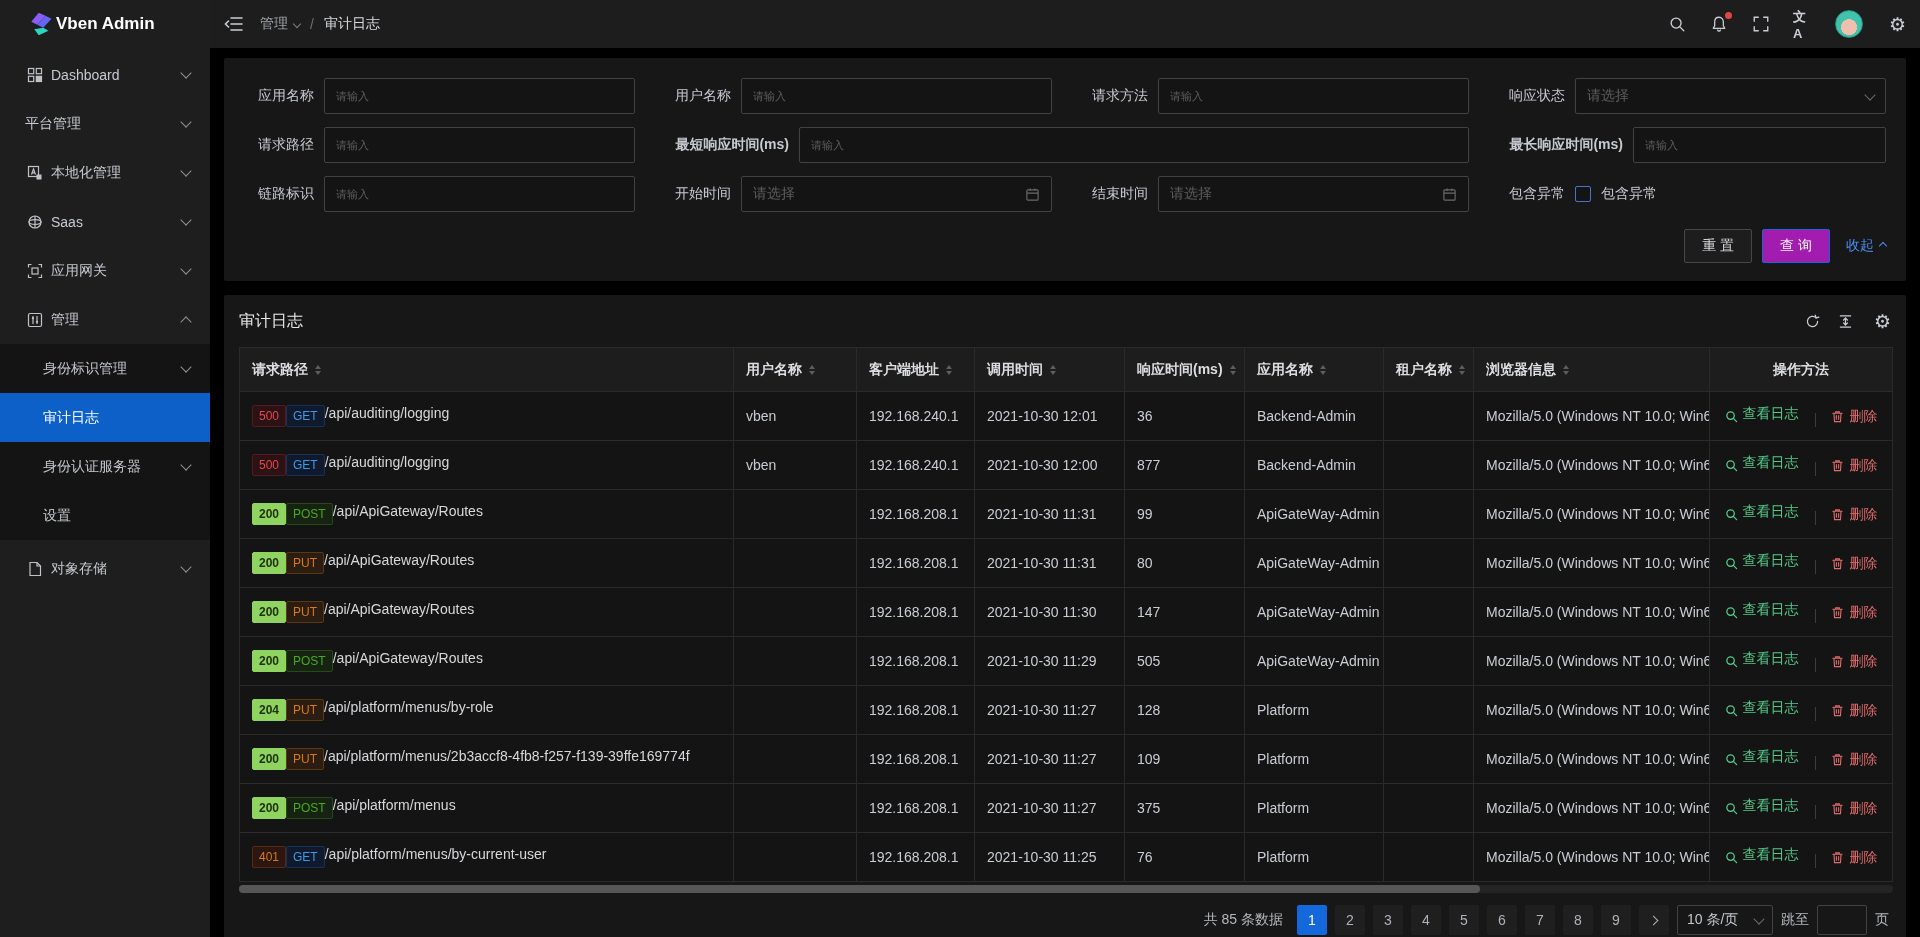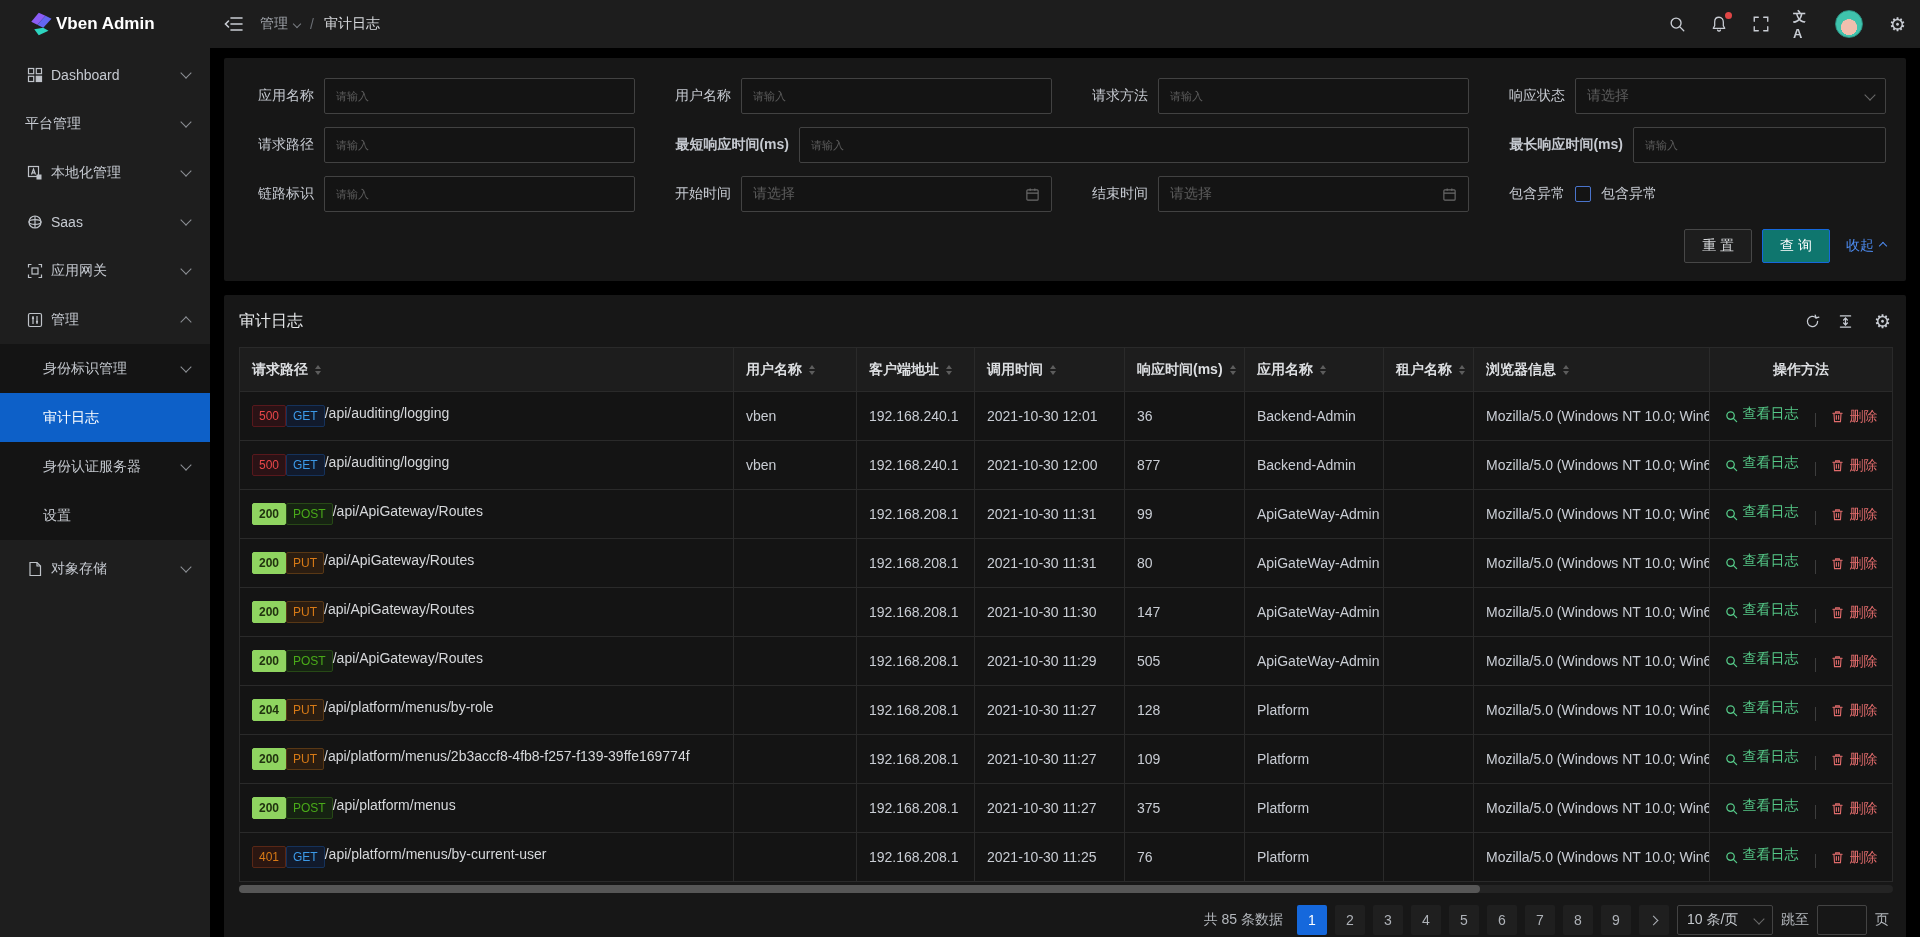--- a/index.html
+++ b/index.html
@@ -53,21 +53,21 @@
   input.txt::placeholder { color:#5c5c5c; }
   .fake-input { flex:1; height:36px; background:#141414; border:1px solid #424242; border-radius:2px; display:flex; align-items:center; padding:0 11px; cursor:pointer; min-width:0; }
   .fake-input .ph { color:#5c5c5c; font-size:14px; flex:1; }
   .fake-input svg { width:15px; height:15px; color:#6a6a6a; }
   .sel-chev { width:8px; height:8px; border-right:1.5px solid #6a6a6a; border-bottom:1.5px solid #6a6a6a; transform:rotate(45deg); margin-top:-3px; }
   .checkbox { width:16px; height:16px; border:1px solid #4a74cc; border-radius:2px; background:#141414; cursor:pointer; flex:0 0 16px; }
   .cb-text { font-size:14px; color:#c6cad1; }
   .f-buttons { display:flex; justify-content:flex-end; align-items:center; gap:10px; padding:4px 0 8px 0; }
   .btn { height:34px; padding:0 17px; border-radius:2px; font-size:14px; cursor:pointer; font-family:"Liberation Sans", sans-serif; }
   .btn.ghost { background:#1d1d1d; border:1px solid #474747; color:#d6d8db; }
-  .btn.primary { background:#0f766e; border:1px solid #1568dc; color:#fff; }
+  .btn.primary { background:#a21caf; border:1px solid #1568dc; color:#fff; }
   .collapse-link { color:#4d8bf0; font-size:14px; display:flex; align-items:center; gap:6px; cursor:pointer; margin-left:6px; }
   .collapse-link .chev { margin:0; border-color:#4d8bf0; width:6px; height:6px; }
 
   
   .table-card { flex:1; padding:0 15px 10px 15px; display:flex; flex-direction:column; }
   .tc-head { height:52px; display:flex; align-items:center; justify-content:space-between; }
   .tc-title { font-size:16px; color:#e6e8ea; }
   .tc-tools { display:flex; align-items:center; gap:16px; color:#c9cdd4; }
   .tc-tools svg { width:17px; height:17px; cursor:pointer; }
   table { width:1654px; border-collapse:collapse; table-layout:fixed; font-size:14px; background:#141414; }

